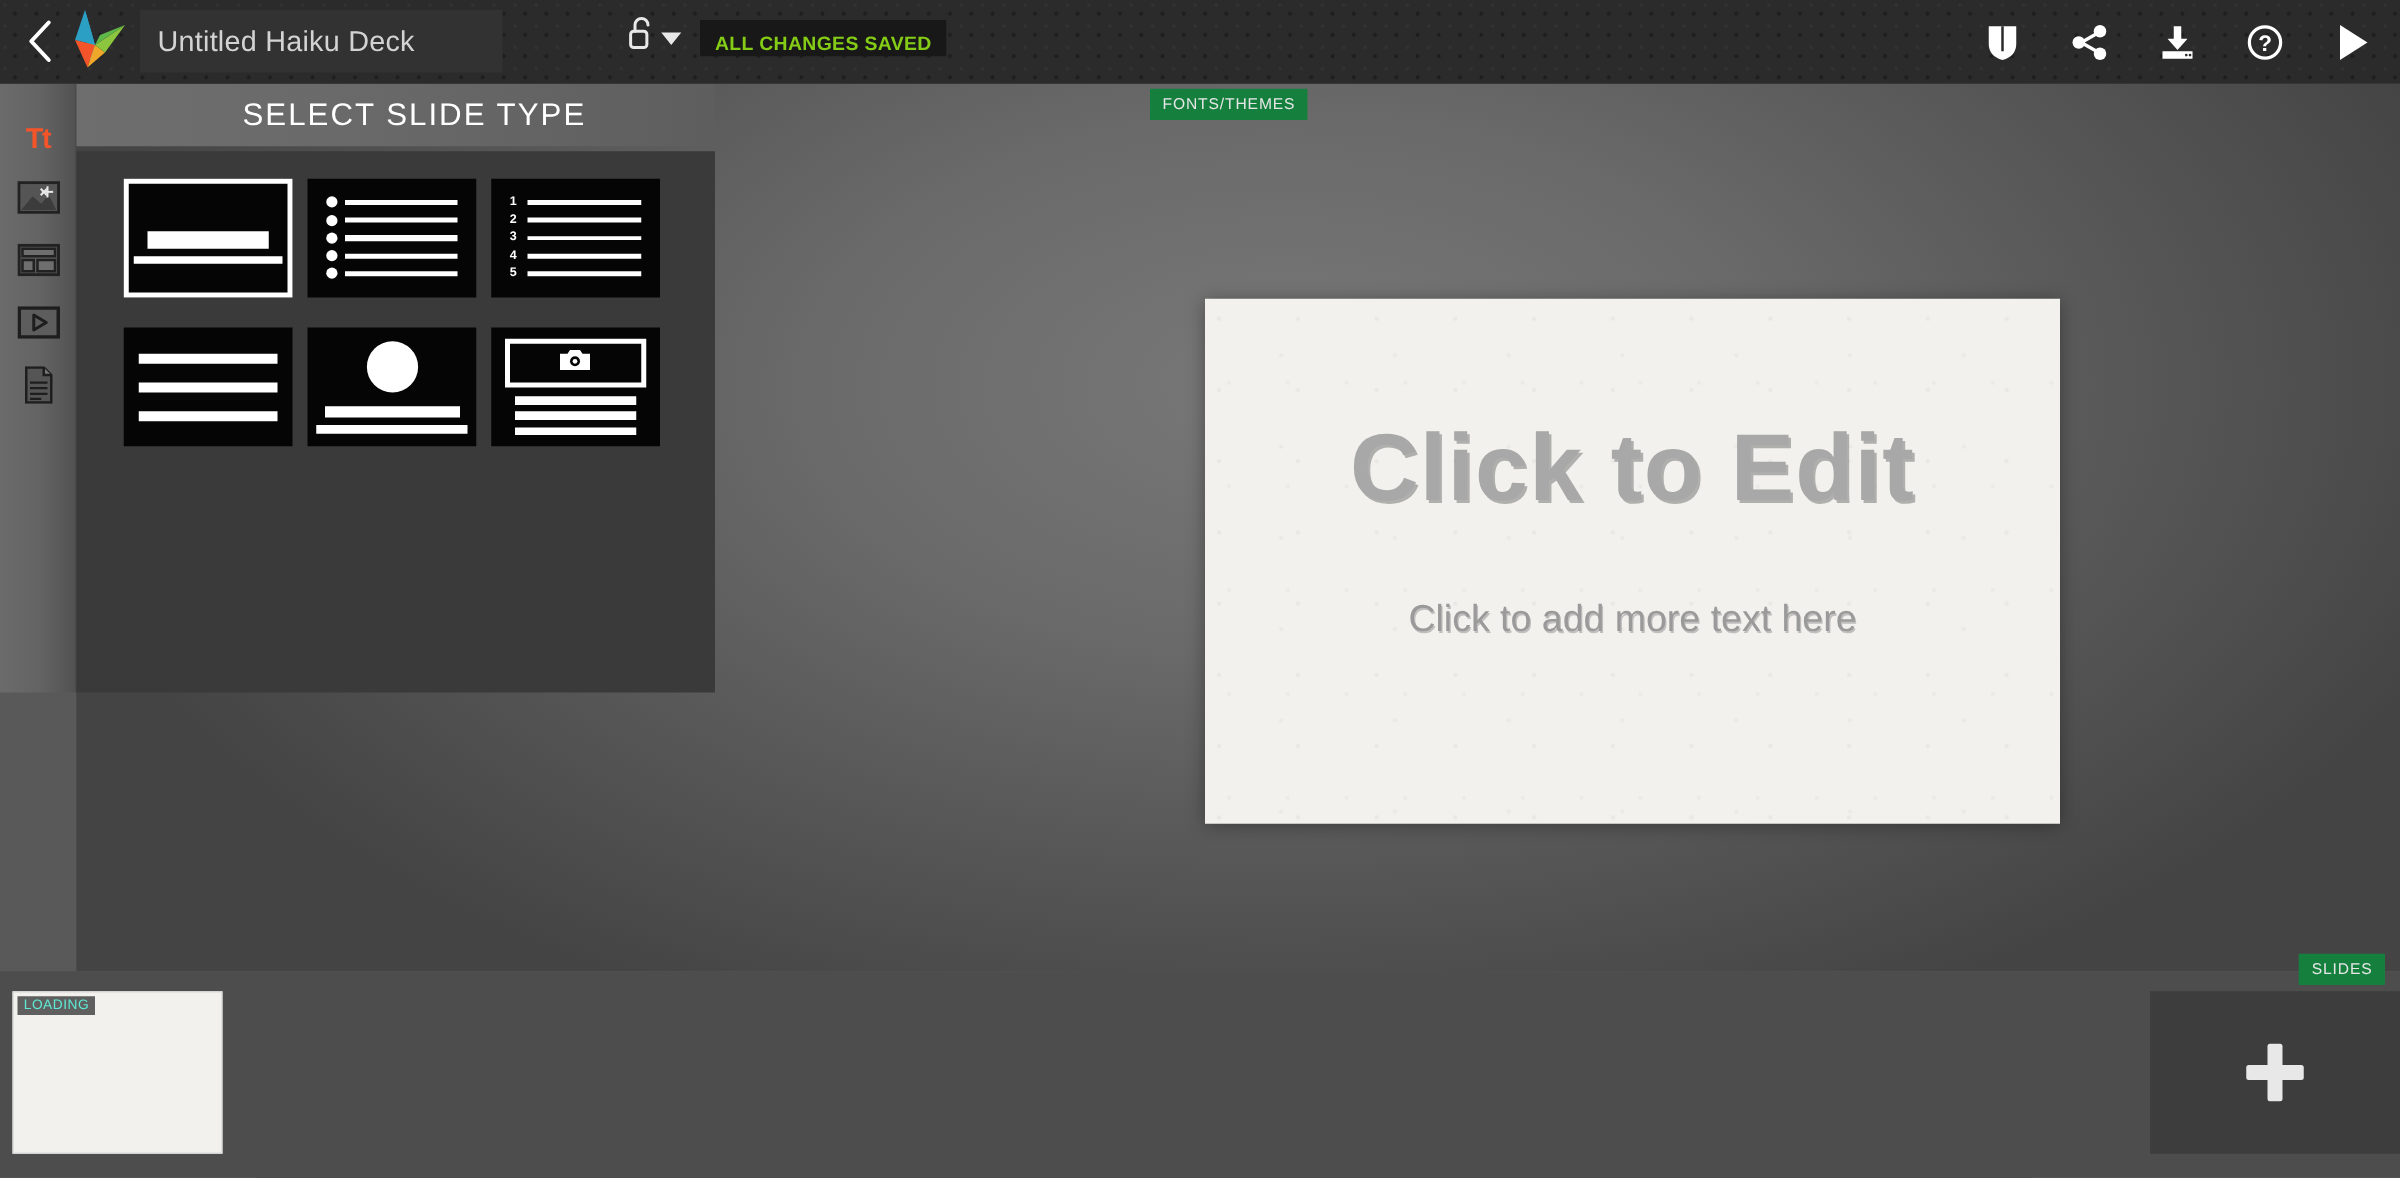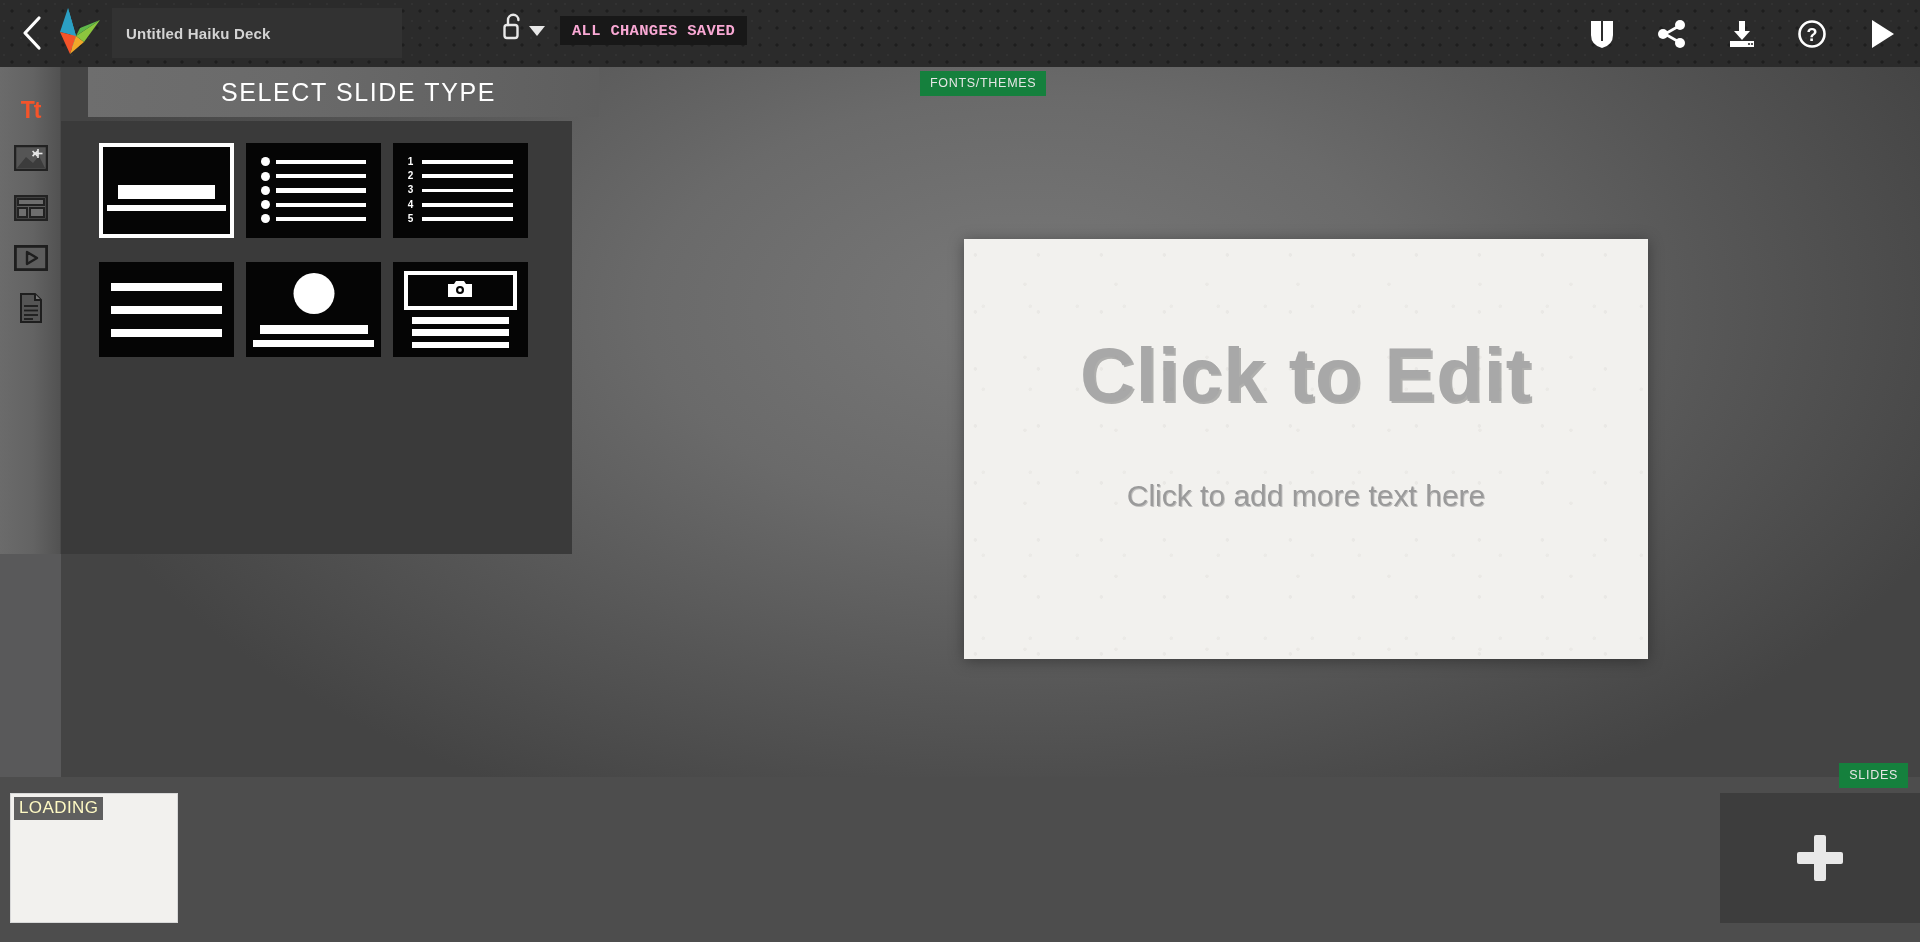--- a/index.html
+++ b/index.html
@@ -40,48 +40,47 @@
 
   .title-field {
     position: absolute; left: 112px; top: 8px;
     width: 290px; height: 50px;
     background: #323232;
     display: flex; align-items: center;
     padding-left: 14px;
     cursor: text;
   }
   .title-field span {
-    color: #d3d3d3; font-size: 15px; font-weight: 700;
+    color: #d3d3d3; font-size: 23px; font-weight: 400;
     letter-spacing: .2px; white-space: nowrap;
   }
 
   .lock-group {
     position: absolute; left: 500px; top: 12px;
     display: flex; align-items: center; gap: 3px;
     cursor: pointer;
   }
   .caret-down {
     width: 0; height: 0;
     border-left: 8px solid transparent;
     border-right: 8px solid transparent;
     border-top: 10px solid #e8e8e8;
     margin-top: 3px;
   }
 
   .saved-badge {
     position: absolute; left: 560px; top: 16px;
     height: 29px;
     background: #181818;
-    color: #f9a8d4;
+    color: #84cc16;
     font-size: 15.5px; font-weight: 700;
     letter-spacing: .3px;
-    display: flex; align-items: center;
+    display: flex; align-items: flex-end;
     padding: 0 12px;
     white-space: nowrap;
-    font-family: Liberation Mono, monospace;
   }
 
   .top-icons {
     position: absolute; right: 18px; top: 0;
     height: 67px;
     display: flex; align-items: center; gap: 30px;
   }
   .top-icon {
     width: 40px; height: 44px;
     display: flex; align-items: center; justify-content: center;
@@ -109,21 +108,20 @@
     letter-spacing: -1px; line-height: 1;
   }
 
   
   .type-panel-header {
     position: absolute; left: 61px; top: 67px;
     width: 511px; height: 50px;
     background: linear-gradient(to right, #6e6e6e 0%, #6a6a6a 40%, #5e5e5e 100%);
     display: flex; align-items: center; justify-content: center;
     z-index: 24;
-    margin-left: 27px;
   }
   .type-panel-header span {
     color: #ffffff; font-size: 25px; font-weight: 400;
     letter-spacing: 1.6px;
     padding-left: 30px;
   }
 
   .type-panel-body {
     position: absolute; left: 61px; top: 121px;
     width: 511px; height: 433px;
@@ -246,22 +244,22 @@
   .slide-thumb {
     position: absolute; left: 10px; top: 16px;
     width: 168px; height: 130px;
     background: #f2f1ee;
     border: 1px solid #d8d8d8;
     cursor: pointer;
   }
   .loading-badge {
     position: absolute; left: 3px; top: 3px;
     background: #5f5f5f;
-    color: #fef9c3;
-    font-size: 17px;
+    color: #5eead4;
+    font-size: 11px;
     letter-spacing: .4px;
     padding: 1px 5px 2px;
   }
   .add-slide {
     position: absolute; right: 0px; top: 16px;
     width: 200px; height: 130px;
     background: #3d3d3d;
     display: flex; align-items: center; justify-content: center;
     cursor: pointer;
   }

